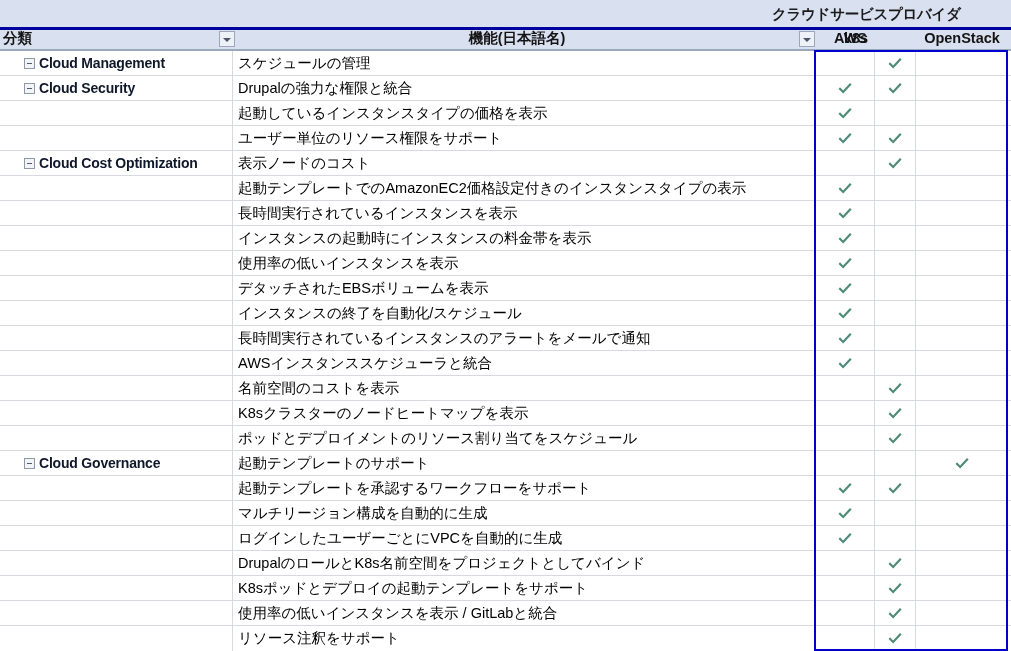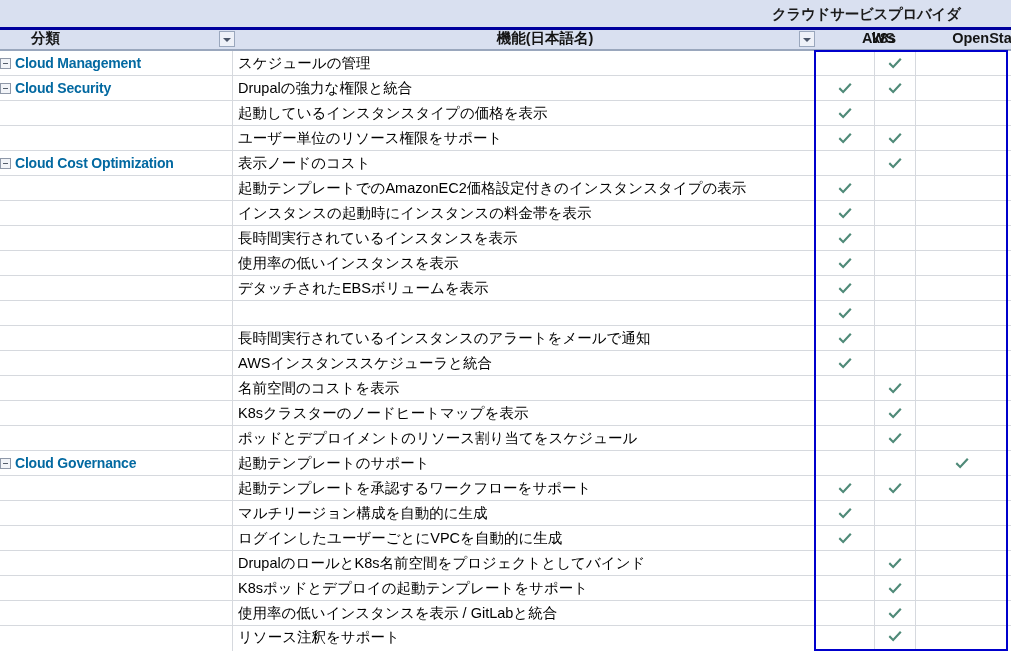--- a/index.html
+++ b/index.html
@@ -78,21 +78,20 @@
   .hcell {
     position: absolute;
     top: 0;
     height: 22px;
     line-height: 21px;
     font-size: 14.5px;
     font-weight: bold;
     color: #141414;
     white-space: nowrap;
     box-sizing: border-box;
-    margin-left: 28px;
   }
   .hcell.cat   { left: 3px;   width: 215px; text-align: left;  }
   .hcell.feat  { left: 237px; width: 560px; text-align: center;  }
   .hcell.aws   { left: 816px; width: 58px;  text-align: left; padding-left: 18px; }
   .hcell.k8s   { left: 836px; width: 40px;  text-align: center;}
   .hcell.ostk  { left: 916px; width: 92px;  text-align: center;}
 
   
   .filter-btn {
     position: absolute;
@@ -125,21 +124,21 @@
     width: 1011px;
     height: 600px;
   }
   .row {
     position: relative;
     height: 25px;
     box-sizing: border-box;
     border-bottom: 1px solid #d6d9de;
     background: #ffffff;
   }
-  .row:last-child { border-bottom: none; font-family: Liberation Mono, monospace; }
+  .row:last-child { border-bottom: none; }
 
   
   .vline {
     position: absolute;
     top: 0;
     width: 1px;
     height: 25px;
     background: #d6d9de;
   }
   .vline.v-cat  { left: 232px; }
@@ -149,24 +148,24 @@
   
   .cat-cell {
     position: absolute;
     left: 0;
     top: 0;
     width: 232px;
     height: 25px;
     line-height: 25px;
     font-size: 14px;
     font-weight: bold;
-    color: #0369a1;
+    color: #0f172a;
     white-space: nowrap;
     box-sizing: border-box;
-    padding-left: 0;
+    padding-left: 24px;
     letter-spacing: -0.2px;
   }
   .cat-cell .outline-box {
     display: inline-block;
     width: 11px;
     height: 11px;
     border: 1px solid #8f98a8;
     background: #f2f4f8;
     position: relative;
     vertical-align: middle;
@@ -353,44 +352,44 @@
             <path d="M1.6 7.9 L3.0 6.3 L6.1 9.5 L13.0 2.0 L14.6 3.4 L6.2 12.6 Z" fill="#4f8a78"></path>
           </svg></div>
         <div class="chk c-k8s"></div>
         <div class="chk c-ostk"></div>
       </div>
       <div class="row">
         <div class="vline v-cat"></div>
         <div class="vline v-k8s"></div>
         <div class="vline v-ostk"></div>
         <div class="cat-cell"></div>
+        <div class="feat-cell">長時間実行されているインスタンスを表示</div>
+        <div class="chk c-aws"><svg class="check-mark" viewBox="0 0 16 16">
+            <path d="M1.6 7.9 L3.0 6.3 L6.1 9.5 L13.0 2.0 L14.6 3.4 L6.2 12.6 Z" fill="#4f8a78"></path>
+          </svg></div>
+        <div class="chk c-k8s"></div>
+        <div class="chk c-ostk"></div>
+      </div>
+      <div class="row">
+        <div class="vline v-cat"></div>
+        <div class="vline v-k8s"></div>
+        <div class="vline v-ostk"></div>
+        <div class="cat-cell"></div>
         <div class="feat-cell">インスタンスの起動時にインスタンスの料金帯を表示</div>
         <div class="chk c-aws"><svg class="check-mark" viewBox="0 0 16 16">
             <path d="M1.6 7.9 L3.0 6.3 L6.1 9.5 L13.0 2.0 L14.6 3.4 L6.2 12.6 Z" fill="#4f8a78"></path>
           </svg></div>
         <div class="chk c-k8s"></div>
         <div class="chk c-ostk"></div>
       </div>
       <div class="row">
         <div class="vline v-cat"></div>
         <div class="vline v-k8s"></div>
         <div class="vline v-ostk"></div>
         <div class="cat-cell"></div>
-        <div class="feat-cell">長時間実行されているインスタンスを表示</div>
-        <div class="chk c-aws"><svg class="check-mark" viewBox="0 0 16 16">
-            <path d="M1.6 7.9 L3.0 6.3 L6.1 9.5 L13.0 2.0 L14.6 3.4 L6.2 12.6 Z" fill="#4f8a78"></path>
-          </svg></div>
-        <div class="chk c-k8s"></div>
-        <div class="chk c-ostk"></div>
-      </div>
-      <div class="row">
-        <div class="vline v-cat"></div>
-        <div class="vline v-k8s"></div>
-        <div class="vline v-ostk"></div>
-        <div class="cat-cell"></div>
         <div class="feat-cell">使用率の低いインスタンスを表示</div>
         <div class="chk c-aws"><svg class="check-mark" viewBox="0 0 16 16">
             <path d="M1.6 7.9 L3.0 6.3 L6.1 9.5 L13.0 2.0 L14.6 3.4 L6.2 12.6 Z" fill="#4f8a78"></path>
           </svg></div>
         <div class="chk c-k8s"></div>
         <div class="chk c-ostk"></div>
       </div>
       <div class="row">
         <div class="vline v-cat"></div>
         <div class="vline v-k8s"></div>
@@ -401,20 +400,21 @@
             <path d="M1.6 7.9 L3.0 6.3 L6.1 9.5 L13.0 2.0 L14.6 3.4 L6.2 12.6 Z" fill="#4f8a78"></path>
           </svg></div>
         <div class="chk c-k8s"></div>
         <div class="chk c-ostk"></div>
       </div>
       <div class="row">
         <div class="vline v-cat"></div>
         <div class="vline v-k8s"></div>
         <div class="vline v-ostk"></div>
         <div class="cat-cell"></div>
+        <div class="feat-cell">インスタンスの終了を自動化/スケジュール</div>
         <div class="chk c-aws"><svg class="check-mark" viewBox="0 0 16 16">
             <path d="M1.6 7.9 L3.0 6.3 L6.1 9.5 L13.0 2.0 L14.6 3.4 L6.2 12.6 Z" fill="#4f8a78"></path>
           </svg></div>
         <div class="chk c-k8s"></div>
         <div class="chk c-ostk"></div>
       </div>
       <div class="row">
         <div class="vline v-cat"></div>
         <div class="vline v-k8s"></div>
         <div class="vline v-ostk"></div>

